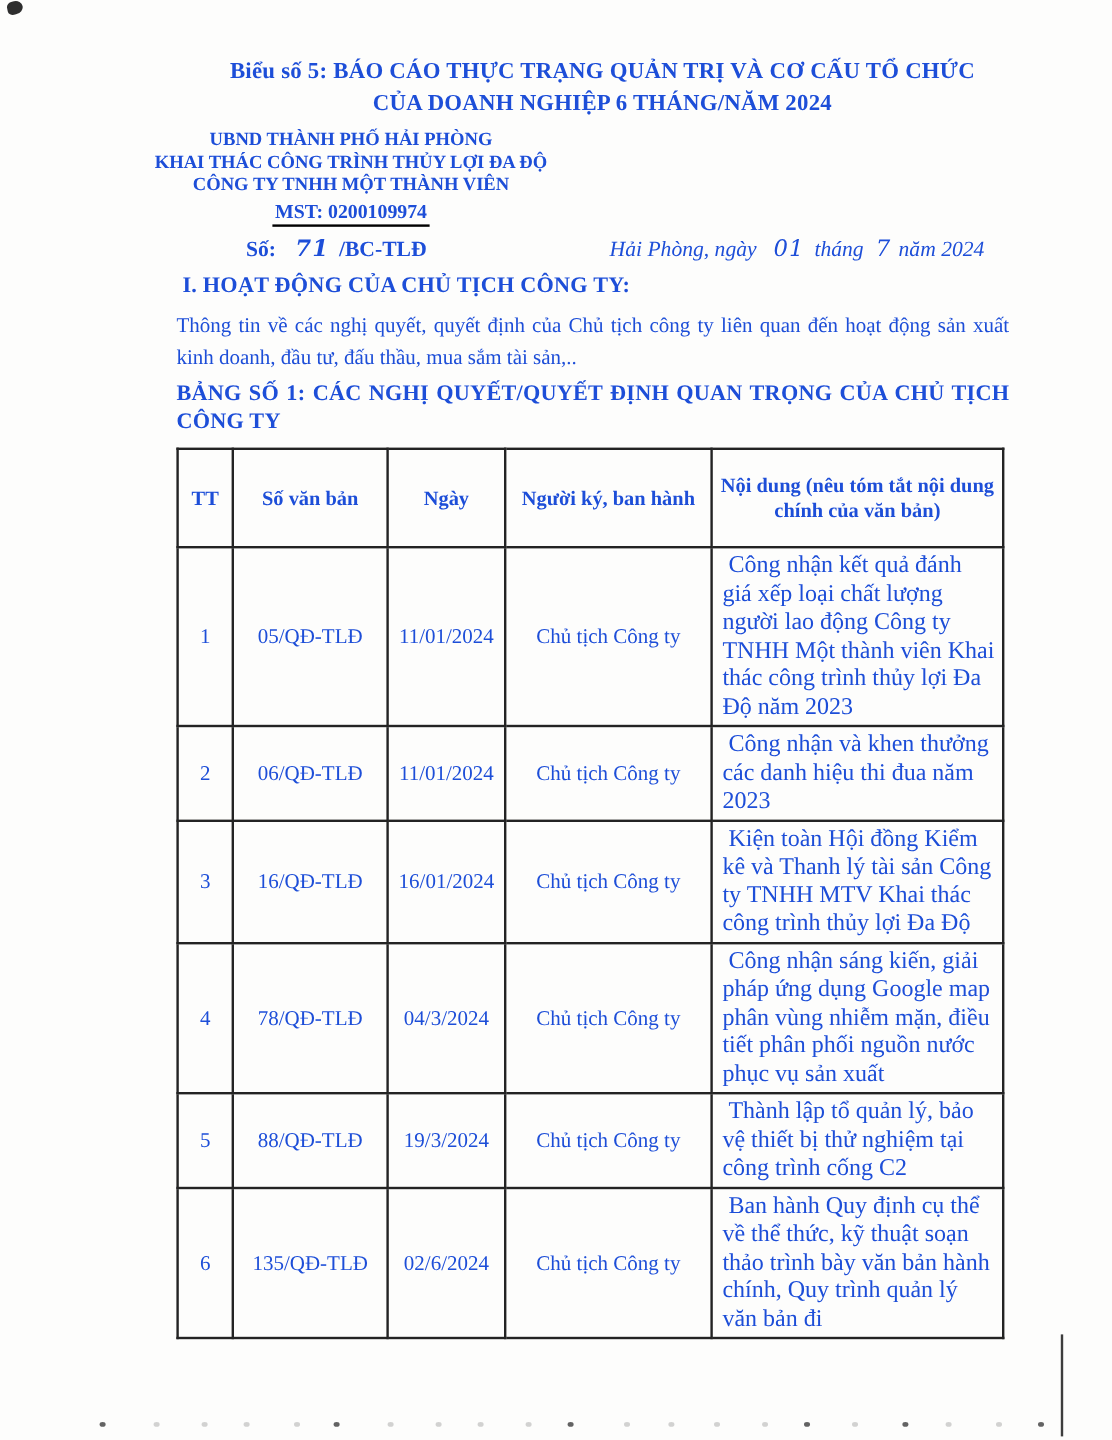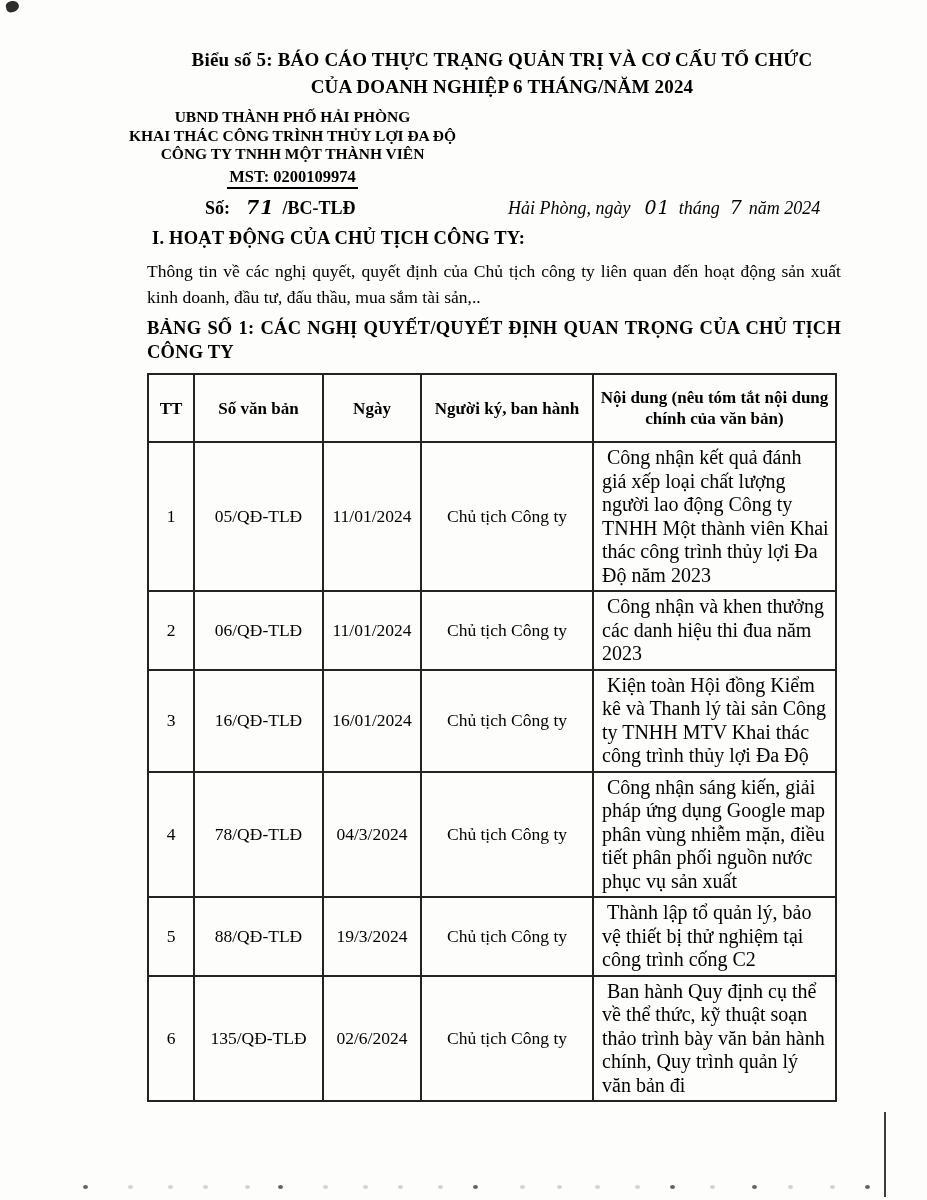--- a/index.html
+++ b/index.html
@@ -1,18 +1,18 @@
 <!DOCTYPE html>
 <html><head>
 <meta charset="utf-8">
 <style>
   html, body { margin:0; padding:0; background:#ffffff; }
   .page {
     position:relative; width:927px; height:1200px;
-    background:#fdfdfc; color:#000000;
+    background:#fdfdfc; color:#1d4ed8;
     font-family:"Liberation Serif", serif;
     overflow:hidden;
   }
   
   .doc-title {
     position:absolute; top:46px; left:88px; width:828px;
     text-align:center; font-weight:bold; font-size:19px; line-height:27px;
     letter-spacing:.2px;
   }
   
@@ -143,21 +143,21 @@
 
   <table class="doc-table">
     <colgroup>
       <col style="width:46px">
         <col style="width:129px">
         <col style="width:98px">
         <col style="width:172px">
         <col style="width:243px">
     </colgroup>
     <tbody>
-        <tr style="height:68px">
+        <tr style="height:82px">
       <th>TT</th>
       <th>Số văn bản</th>
       <th>Ngày</th>
       <th>Người ký, ban hành</th>
       <th>Nội dung (nêu tóm tắt nội dung chính của văn bản)</th>
     </tr>
     <tr style="height:146px">
       <td>1</td>
       <td>05/QĐ-TLĐ</td>
       <td>11/01/2024</td>

